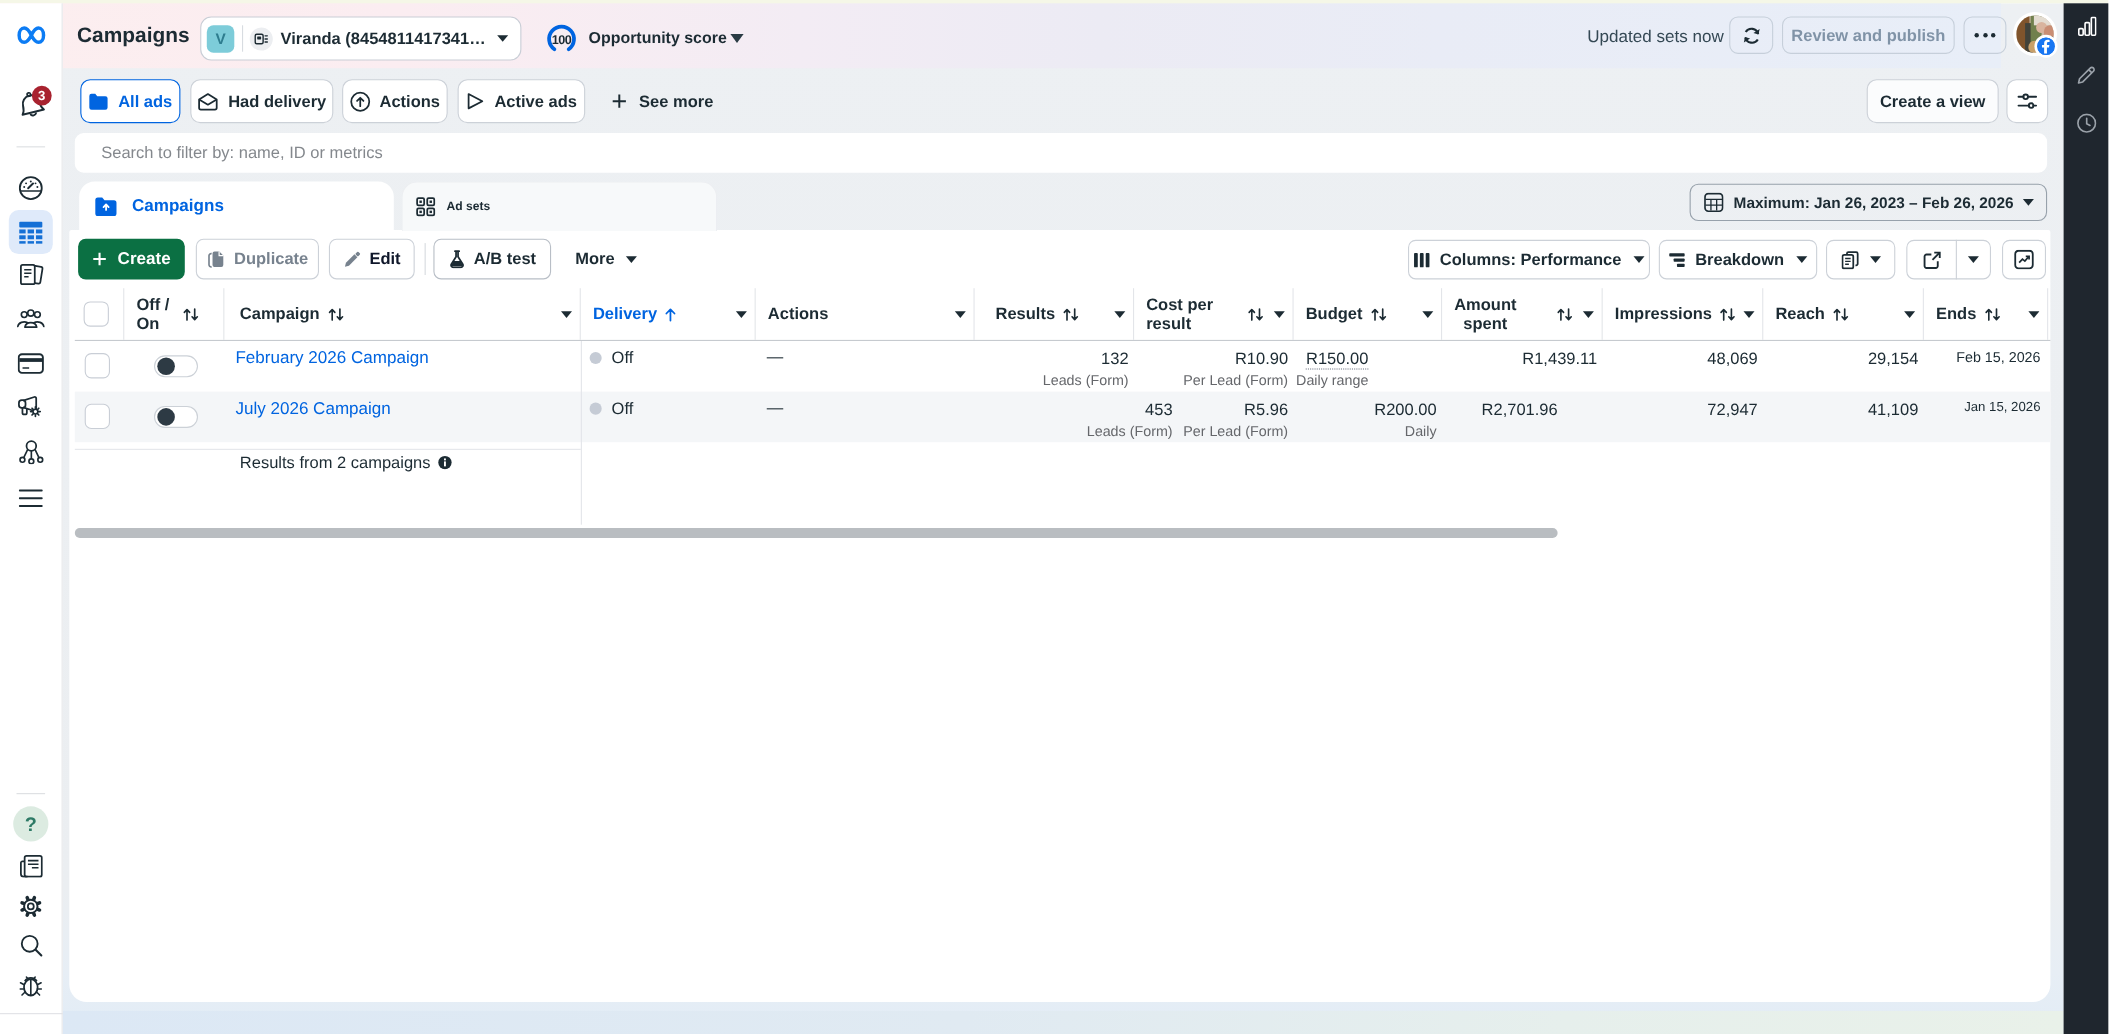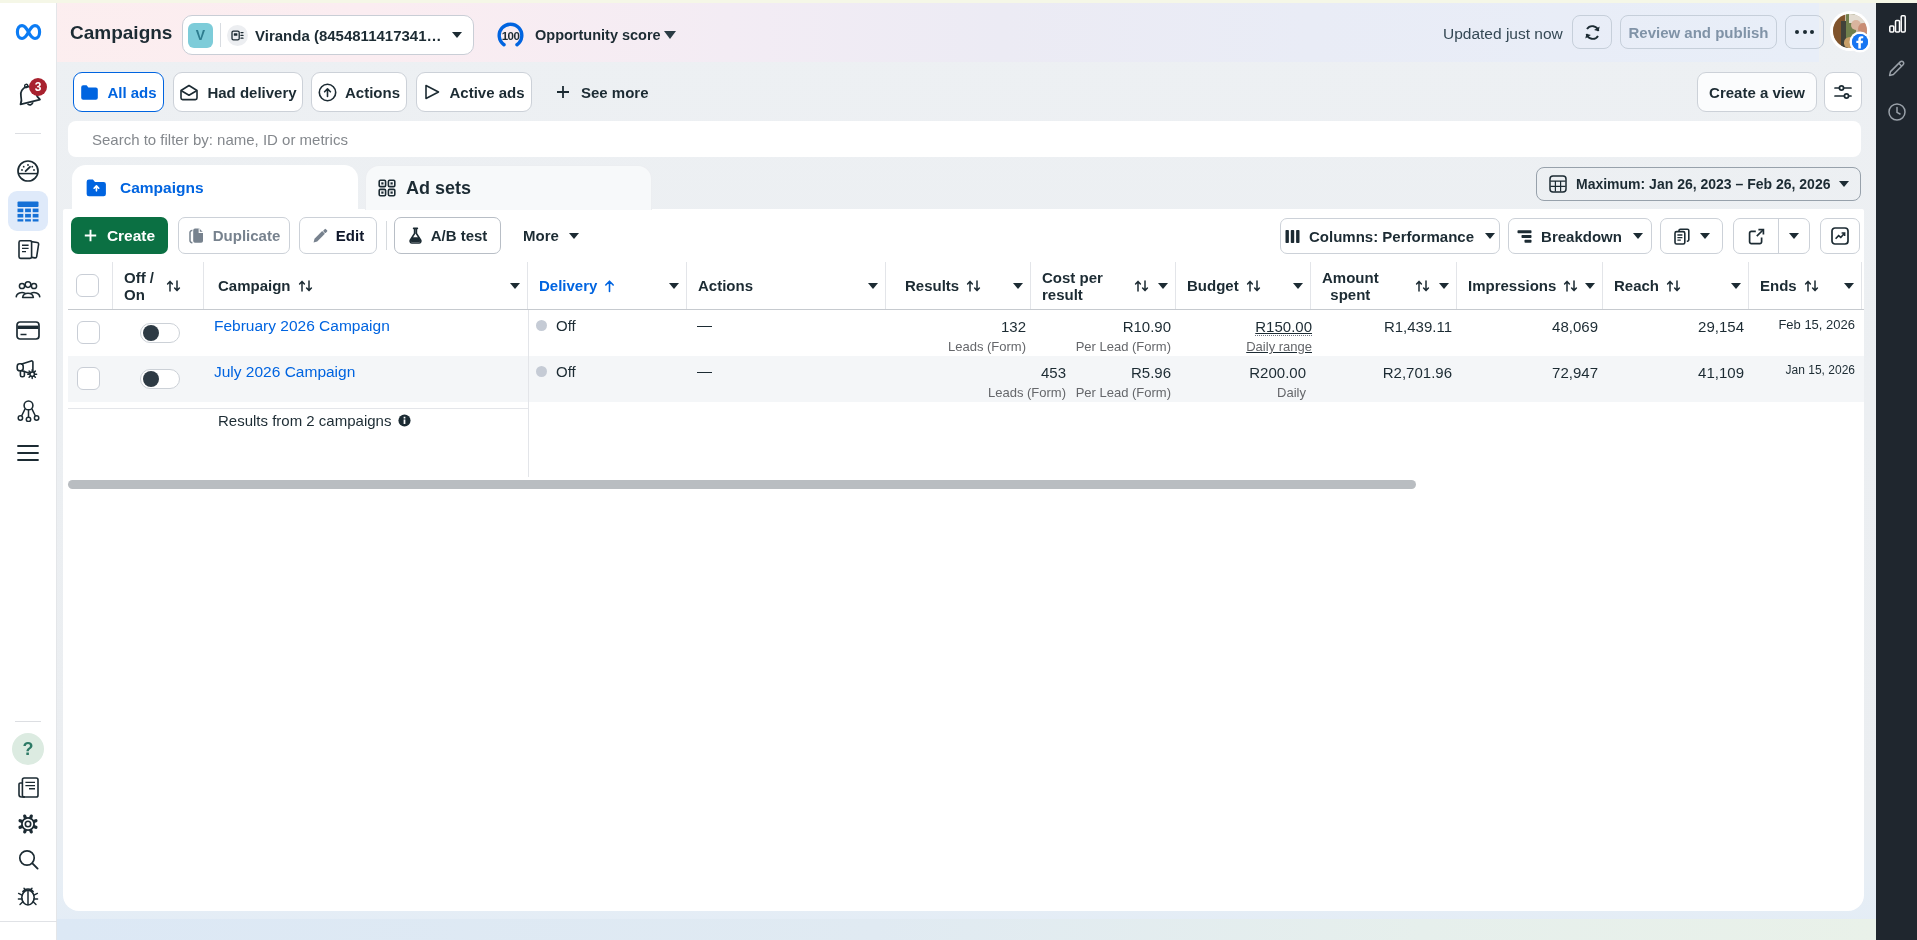--- a/index.html
+++ b/index.html
@@ -75,21 +75,21 @@
 
   <div class="abs" style="left:496px;top:21px;width:28px;height:28px;">
     <svg width="29" height="29" viewBox="0 0 29 29">
       <path d="M 8.02 23.76 A 11.3 11.3 0 1 1 20.98 23.76" fill="none" stroke="#0064e0" stroke-width="3.4" stroke-linecap="round"></path>
       <text x="14.5" y="19" font-size="11.5" font-family="Liberation Sans" font-weight="bold" fill="#1c2b33" text-anchor="middle" letter-spacing="-0.5">100</text>
     </svg>
   </div>
   <div class="abs b" style="left:535px;top:27px;font-size:14.5px;">Opportunity score</div>
   <div class="abs" style="left:664px;top:31px;width:0;height:0;border-left:6.5px solid transparent;border-right:6.5px solid transparent;border-top:8px solid #2a3b44;"></div>
 
-  <div class="abs" style="left:1443px;top:25px;font-size:15.5px;color:#344854;">Updated just now</div>
+  <div class="abs" style="left:1443px;top:25px;font-size:15.5px;color:#344854;">Updated sets now</div>
   <div class="btn" style="left:1572px;top:15px;width:40px;height:34px;background:transparent;border-color:#c6cfda;">
     <svg width="19" height="19" viewBox="0 0 20 20">
         <path d="M16.2 8.4 A 6.6 6.6 0 0 0 4.2 6.4 M3.8 11.6 A 6.6 6.6 0 0 0 15.8 13.6" fill="none" stroke="#1c2b33" stroke-width="2"></path>
         <path d="M16.6 3.4 L16.6 8.6 L11.6 8.4 Z" fill="#1c2b33" transform="rotate(12 16 8)"></path>
         <path d="M3.4 16.6 L3.4 11.4 L8.4 11.6 Z" fill="#1c2b33" transform="rotate(12 4 12)"></path>
       </svg>
   </div>
   <div class="btn" style="left:1620px;top:15px;width:157px;height:34px;background:transparent;color:#8093a7;font-weight:bold;font-size:15px;border-color:#c6cfda;text-align:right;">Review and publish</div>
   <div class="btn" style="left:1785px;top:15px;width:39px;height:34px;background:transparent;border-color:#c6cfda;">
     <div style="display:flex;gap:3.5px;">
@@ -170,21 +170,21 @@
     <svg style="margin-left:12px;" width="18" height="18" viewBox="0 0 18 18">
         <rect x="1.2" y="1.2" width="6.4" height="6.4" rx="1.2" fill="none" stroke="#1c2b33" stroke-width="1.6"></rect>
         <rect x="10.4" y="1.2" width="6.4" height="6.4" rx="1.2" fill="none" stroke="#1c2b33" stroke-width="1.6"></rect>
         <rect x="1.2" y="10.4" width="6.4" height="6.4" rx="1.2" fill="none" stroke="#1c2b33" stroke-width="1.6"></rect>
         <rect x="10.4" y="10.4" width="6.4" height="6.4" rx="1.2" fill="none" stroke="#1c2b33" stroke-width="1.6"></rect>
         <rect x="3.3" y="3.3" width="2.2" height="2.2" fill="#1c2b33"></rect>
         <rect x="12.5" y="3.3" width="2.2" height="2.2" fill="#1c2b33"></rect>
         <rect x="3.3" y="12.5" width="2.2" height="2.2" fill="#1c2b33"></rect>
         <rect x="12.5" y="12.5" width="2.2" height="2.2" fill="#1c2b33"></rect>
       </svg>
-    <span class="b" style="font-size:18px;margin-left:10px;">Ad sets</span>
+    <span class="b" style="font-size:11px;margin-left:10px;">Ad sets</span>
   </div>
 
   <div class="abs" style="left:1536px;top:167px;width:325px;height:34px;border:1px solid #97a1ab;border-radius:8px;display:flex;align-items:center;">
     <svg style="margin-left:12px;" width="18" height="18" viewBox="0 0 18 18">
         <rect x="1" y="1" width="16" height="16" rx="3" fill="none" stroke="#1c2b33" stroke-width="1.5"></rect>
         <path d="M1.4 6.2 h15.2 M6.4 6.4 v10 M11.6 6.4 v10 M1.4 11.4 h15.2" stroke="#1c2b33" stroke-width="1.2"></path>
       </svg>
     <span class="b" style="font-size:14px;margin-left:9px;white-space:nowrap;">Maximum: Jan 26, 2023 – Feb 26, 2026</span>
     <div class="caret" style="margin-left:9px;"></div>
   </div>
@@ -348,42 +348,42 @@
       </div>
     <div class="cell" style="left:72px;top:13px;width:40px;height:20px;border:1px solid #ccd1d7;border-radius:11px;background:#fff;">
       <div style="position:absolute;left:2px;top:1px;width:16px;height:16px;border-radius:50%;background:#2d3a44;"></div>
     </div>
     <div class="cell blue" style="left:146px;top:7px;font-size:15.5px;">February 2026 Campaign</div>
     <div class="cell" style="left:468px;top:10px;width:11px;height:11px;border-radius:50%;background:#c5cbd5;"></div>
     <div class="cell" style="left:488px;top:7px;font-size:15px;">Off</div>
     <div class="cell" style="left:629px;top:6px;font-size:15px;">—</div>
     <div class="cell num" style="left:818px;top:7px;width:140px;">132<br><span class="sub">Leads (Form)</span></div>
     <div class="cell num" style="left:963px;top:7px;width:140px;">R10.90<br><span class="sub">Per Lead (Form)</span></div>
-    <div class="cell num" style="left:1114px;top:7px;width:130px;text-decoration:underline;"><span style="border-bottom:1px dotted #6b7280;">R150.00</span><br><span class="sub">Daily range</span></div>
+    <div class="cell num" style="left:1046px;top:7px;width:130px;"><span style="border-bottom:1px dotted #6b7280;">R150.00</span><br><span class="sub">Daily range</span></div>
     <div class="cell num" style="left:1243px;top:7px;width:141px;">R1,439.11</div>
     <div class="cell num" style="left:1389px;top:7px;width:141px;">48,069</div>
     <div class="cell num" style="left:1535px;top:7px;width:141px;">29,154</div>
     <div class="cell num" style="left:1681px;top:5px;width:106px;font-size:13px;">Feb 15, 2026</div>
   </div>
 
   <div class="tr" style="top:356px;background:#f4f6f8;">
     <div class="cell" style="left:9px;top:11px;">
         <div class="cb"></div>
       </div>
     <div class="cell" style="left:72px;top:13px;width:40px;height:20px;border:1px solid #ccd1d7;border-radius:11px;background:#fff;">
       <div style="position:absolute;left:2px;top:1px;width:16px;height:16px;border-radius:50%;background:#2d3a44;"></div>
     </div>
     <div class="cell blue" style="left:146px;top:7px;font-size:15.5px;">July 2026 Campaign</div>
     <div class="cell" style="left:468px;top:10px;width:11px;height:11px;border-radius:50%;background:#c5cbd5;"></div>
     <div class="cell" style="left:488px;top:7px;font-size:15px;">Off</div>
     <div class="cell" style="left:629px;top:6px;font-size:15px;">—</div>
     <div class="cell num" style="left:858px;top:7px;width:140px;">453<br><span class="sub">Leads (Form)</span></div>
     <div class="cell num" style="left:963px;top:7px;width:140px;">R5.96<br><span class="sub">Per Lead (Form)</span></div>
     <div class="cell num" style="left:1108px;top:7px;width:130px;">R200.00<br><span class="sub">Daily</span></div>
-    <div class="cell num" style="left:1243px;top:7px;width:141px;">R2,701.96</div>
+    <div class="cell num" style="left:1243px;top:7px;width:141px;text-align:center;">R2,701.96</div>
     <div class="cell num" style="left:1389px;top:7px;width:141px;">72,947</div>
     <div class="cell num" style="left:1535px;top:7px;width:141px;">41,109</div>
     <div class="cell num" style="left:1681px;top:5px;width:106px;font-size:12px;">Jan 15, 2026</div>
   </div>
 
   <div class="abs" style="left:218px;top:412px;font-size:15px;display:flex;align-items:center;gap:7px;">Results from 2 campaigns
     <svg width="13" height="13" viewBox="0 0 15 15">
         <circle cx="7.5" cy="7.5" r="7" fill="#1c2b33"></circle>
         <rect x="6.5" y="6.3" width="2" height="5.2" fill="#fff"></rect>
         <rect x="6.5" y="3.2" width="2" height="2" fill="#fff"></rect>

